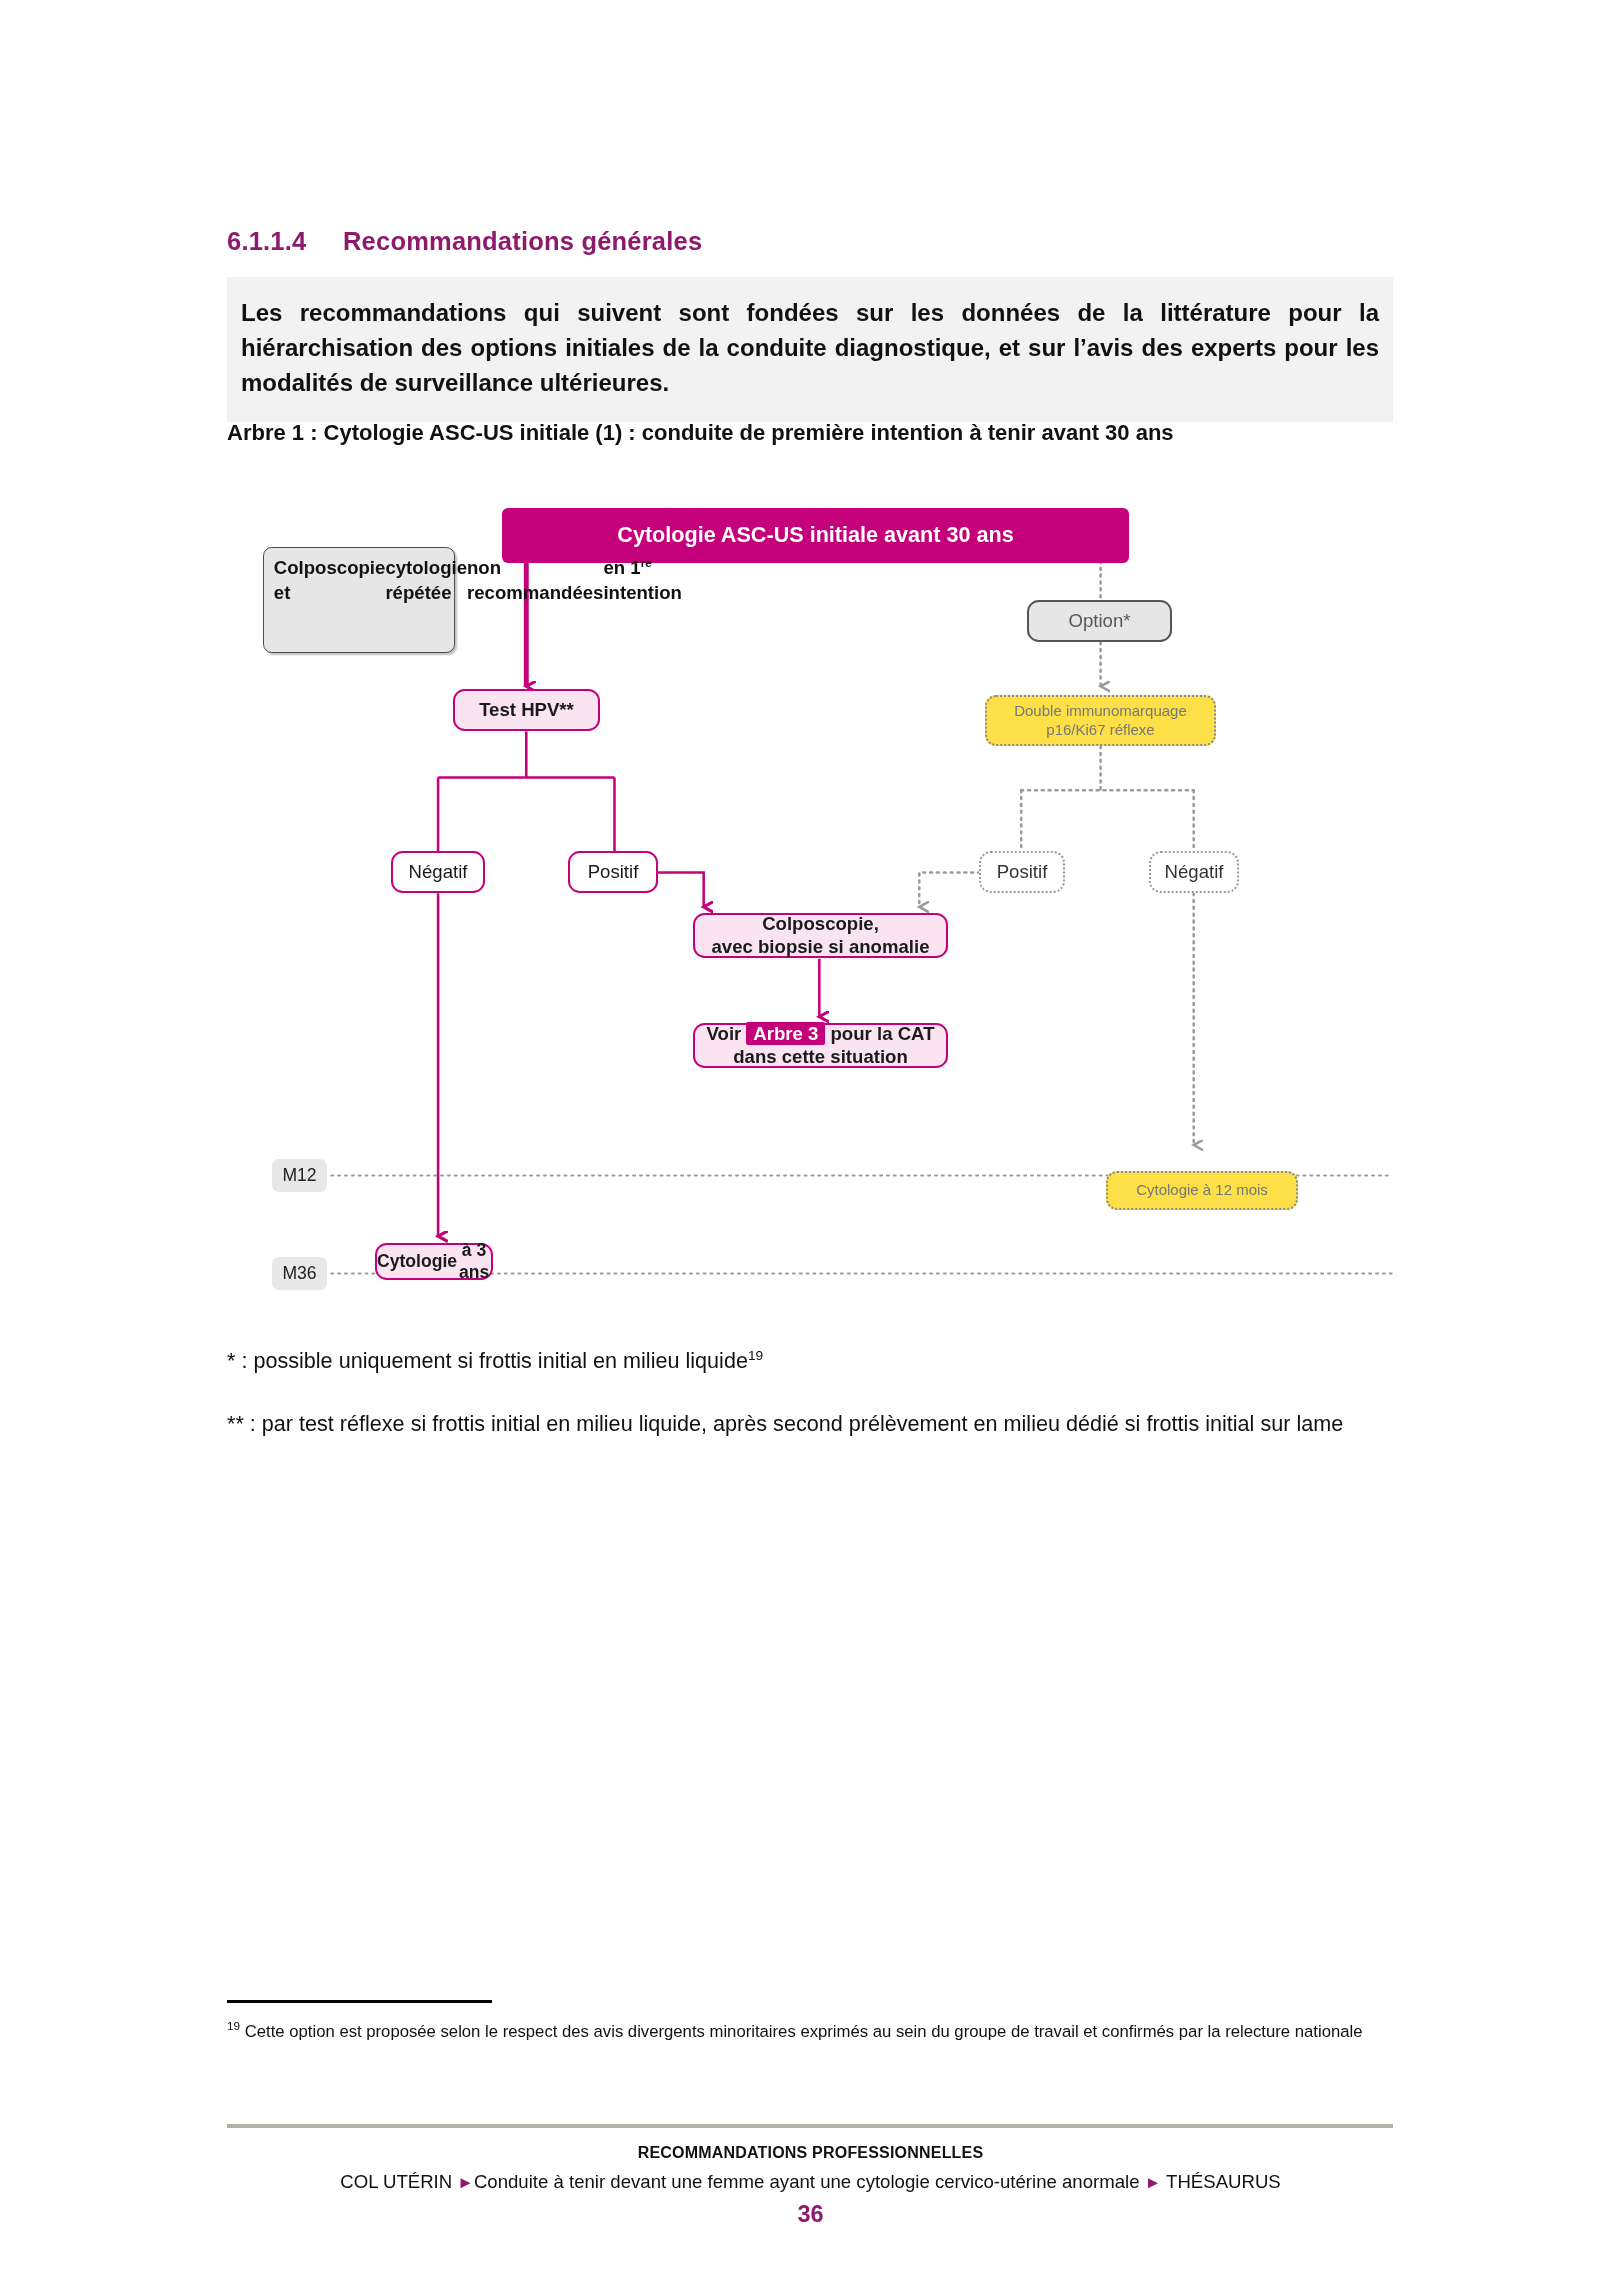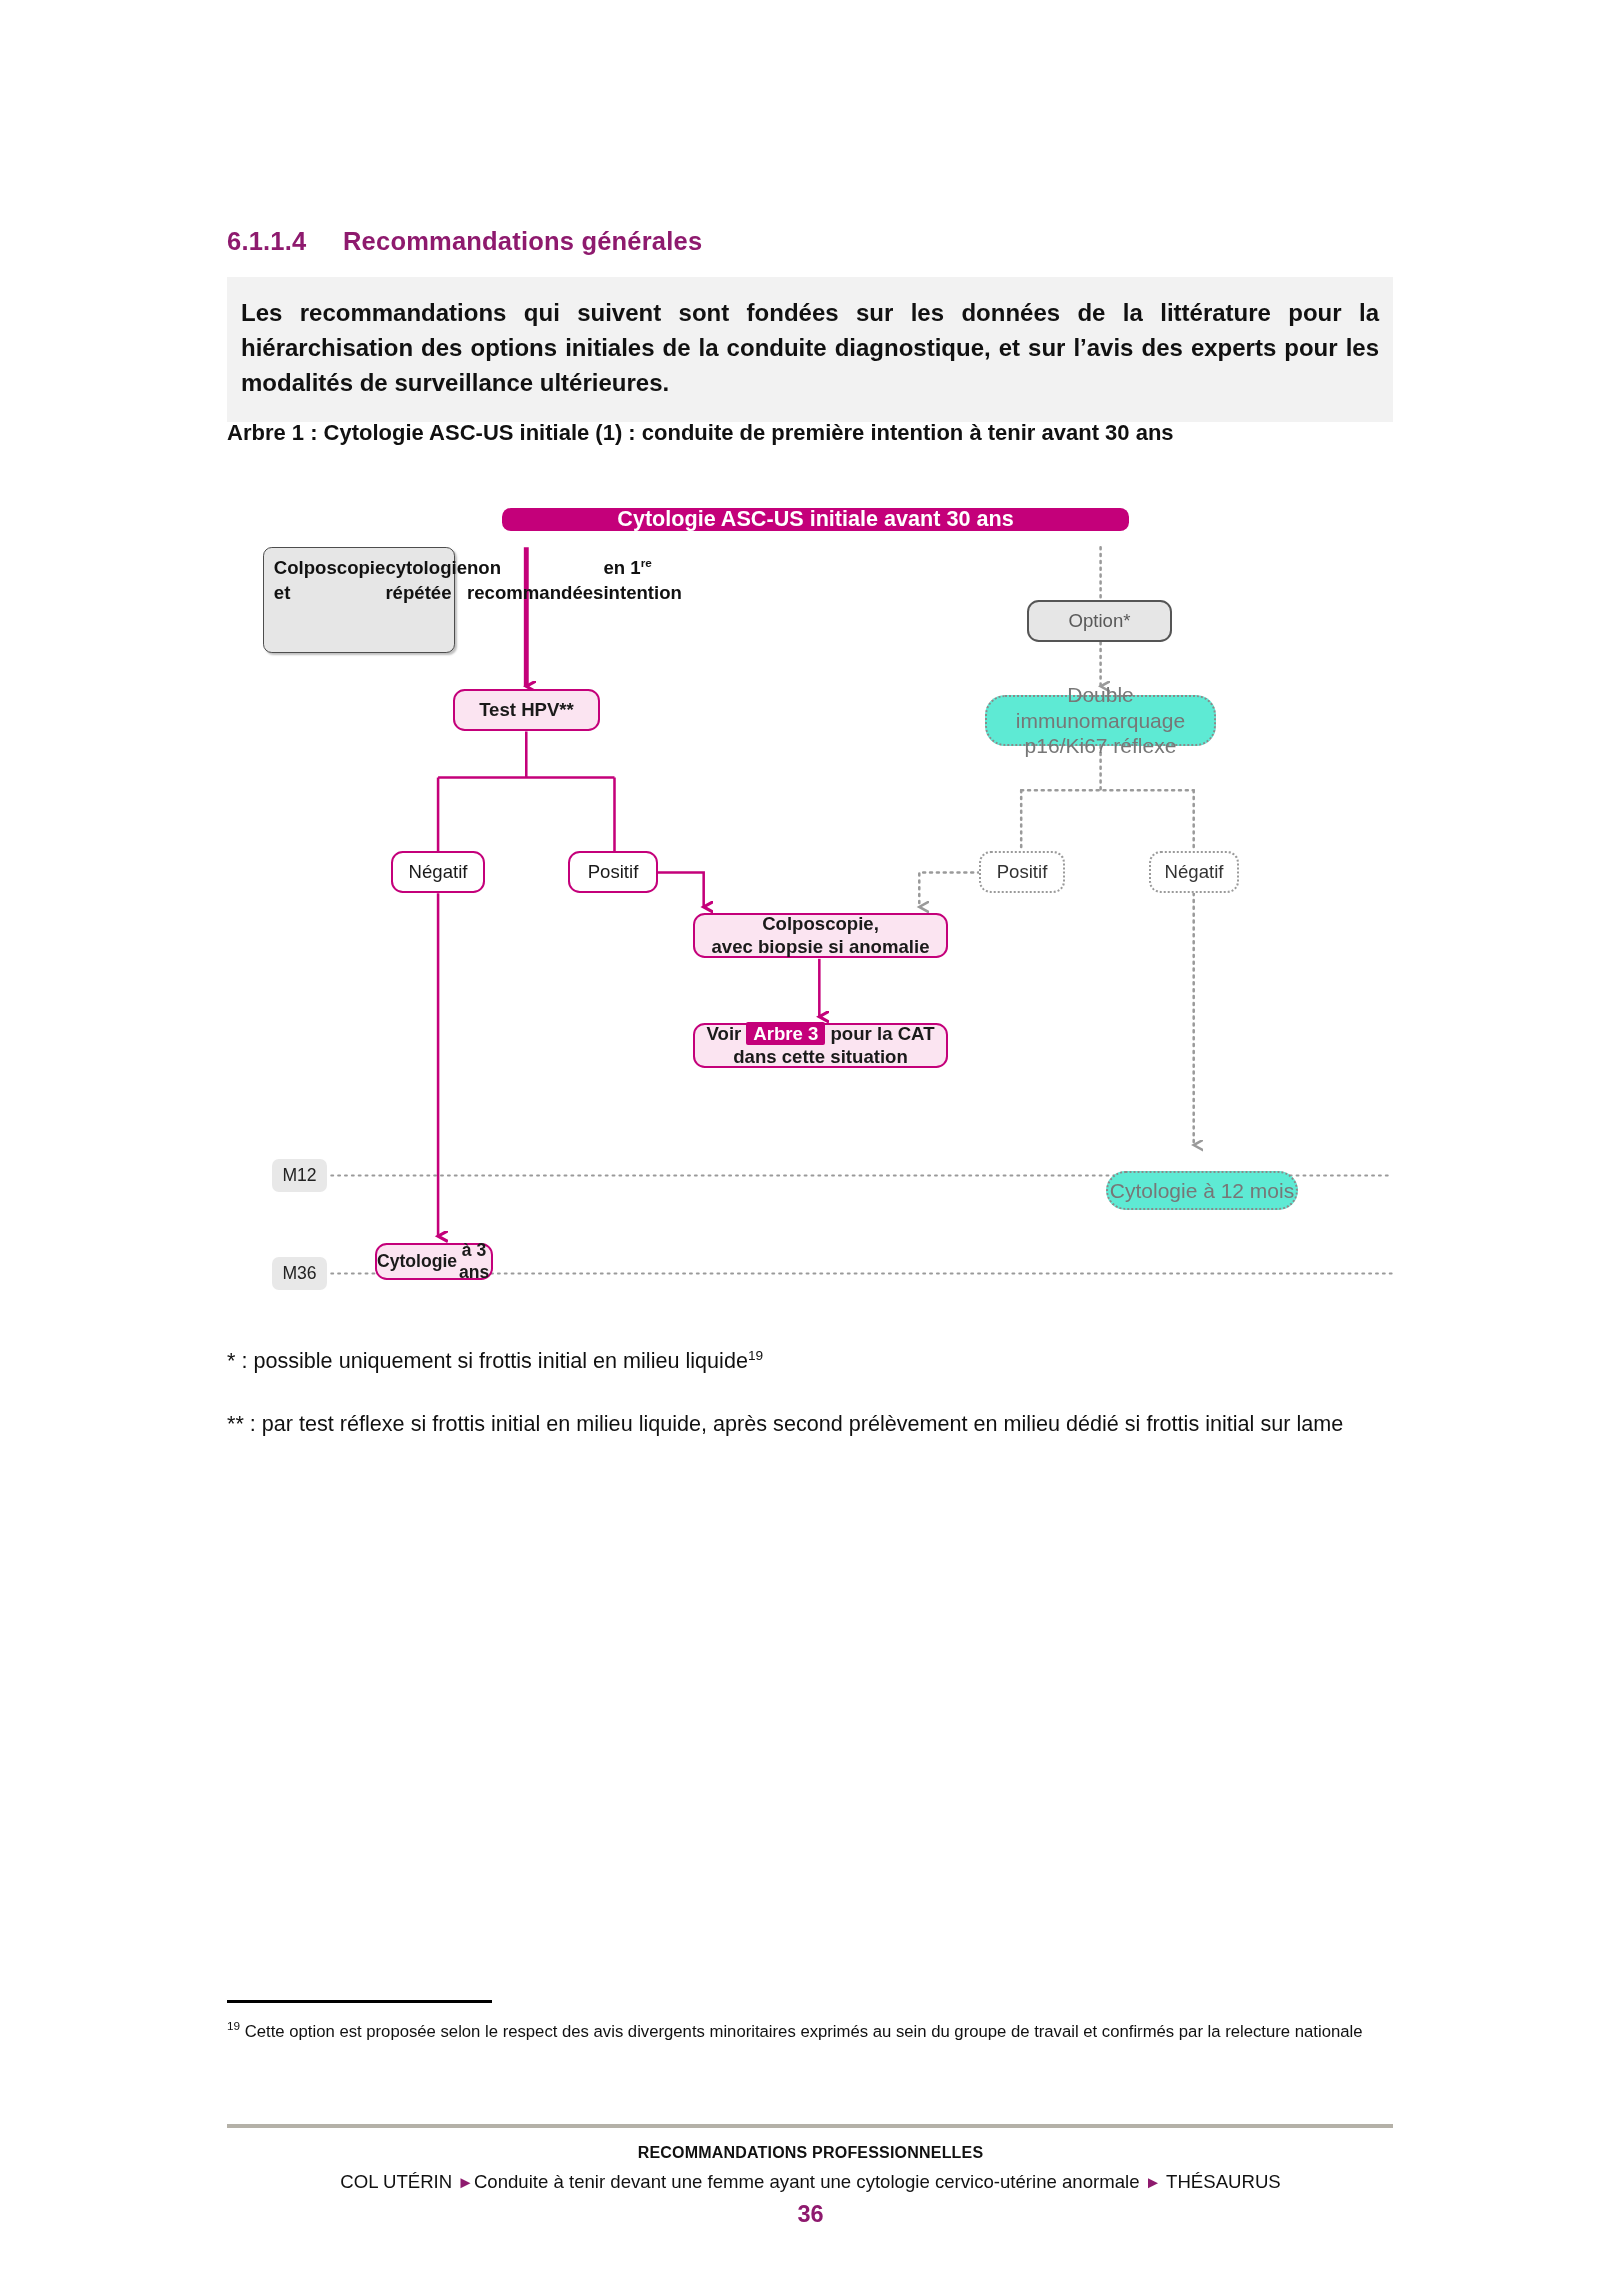--- a/index.html
+++ b/index.html
@@ -68,22 +68,22 @@
   }
   .n-white{
     background:#ffffff;border:2.2px solid #c4007a;border-radius:11.8px;
     color:#1a1a1a;font-size:18.6px;
   }
   .n-grey-solid{
     background:#e6e6e6;border:2px solid #555;border-radius:11.8px;
     color:#595959;font-size:18.6px;
   }
   .n-grey-dotted{
-    background:#5eead4;border:2.5px dotted #8a8a8a;border-radius:20px;
-    color:#777;font-size:21px;
+    background:#fde047;border:2.5px dotted #8a8a8a;border-radius:11px;
+    color:#777;font-size:15px;
   }
   .n-grey-dotted-white{
     background:#ffffff;border:2.5px dotted #9a9a9a;border-radius:11.8px;
     color:#333;font-size:18.6px;
   }
   .n-callout{
     background:#e6e6e6;border:1.6px solid #4d4d4d;border-radius:8.8px;
     color:#111;font-size:18.6px;font-weight:bold;line-height:1.33;
     justify-content:flex-start;text-align:left;padding:7.8px 9.8px;
     align-items:flex-start;flex-direction:row;
@@ -148,21 +148,21 @@
 
       <path d="M1218,911 L1218,1168" stroke="#9a9a9a" stroke-width="2.6" fill="none" stroke-dasharray="2,5" stroke-linecap="round" marker-end="url(#ah-grey)"></path>
 
       <path d="M338,1199 L1143,1199" stroke="#9a9a9a" stroke-width="2" fill="none" stroke-dasharray="2,5" stroke-linecap="round"></path>
       <path d="M1295,1199 L1420,1199" stroke="#9a9a9a" stroke-width="2" fill="none" stroke-dasharray="2,5" stroke-linecap="round"></path>
 
       <path d="M338,1299 L400,1299" stroke="#9a9a9a" stroke-width="2" fill="none" stroke-dasharray="2,5" stroke-linecap="round"></path>
       <path d="M494,1299 L1420,1299" stroke="#9a9a9a" stroke-width="2" fill="none" stroke-dasharray="2,5" stroke-linecap="round"></path>
     </svg>
 
-    <div class="node n-header" style="left:502px;top:508px;width:627px;height:23px;">
+    <div class="node n-header" style="left:502px;top:508px;width:627px;height:55px;border-radius:6px;">
       <span>Cytologie ASC-US initiale avant 30 ans</span>
     </div>
 
     <div class="node n-callout" style="left:263px;top:547px;width:192px;height:106px;">
       <span>Colposcopie et</span>
       <span>cytologie répétée</span>
       <span>non recommandées</span>
       <span><span>en 1</span><sup>re</sup><span> intention</span></span>
     </div>
 

